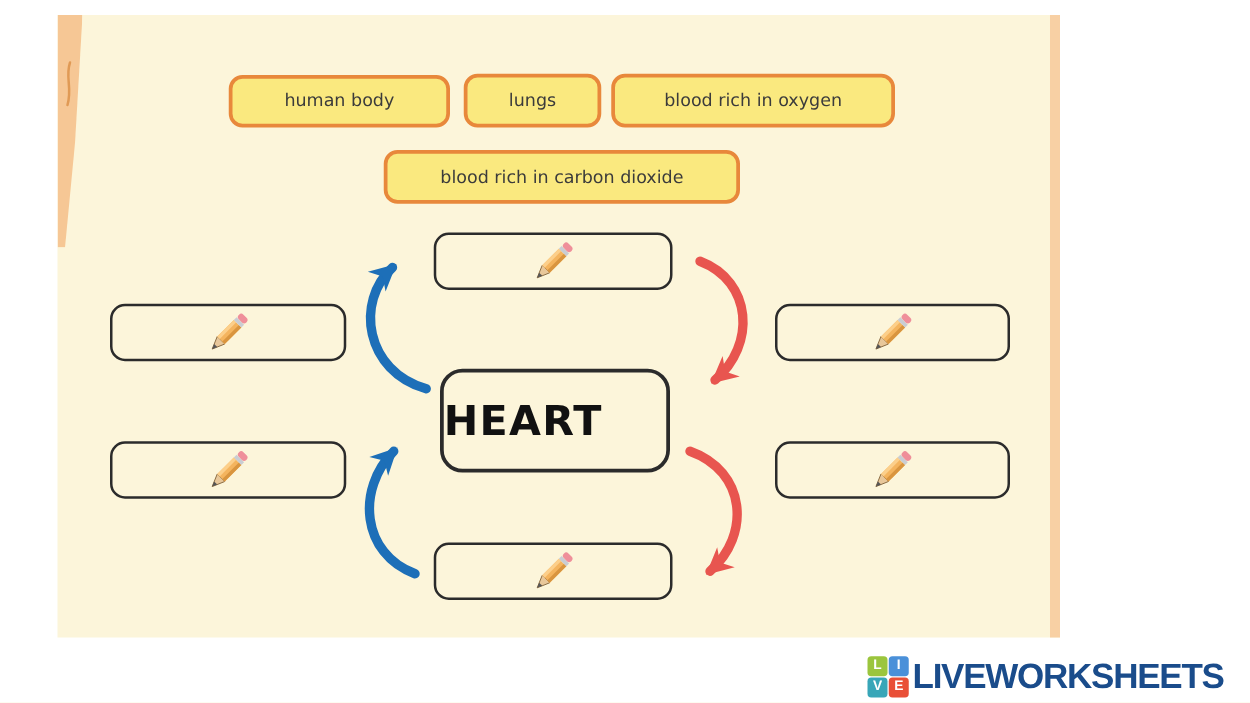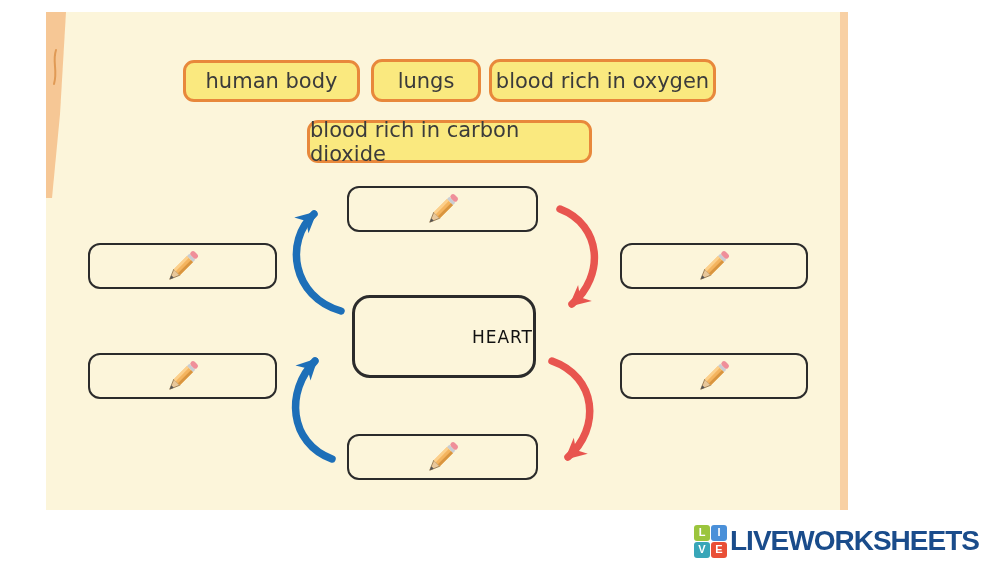--- a/index.html
+++ b/index.html
@@ -21,36 +21,36 @@
   .edge-right{
     position:absolute;right:0;top:0;width:8px;height:498px;
     background:var(--panel_edge_right,#f8d0a4);
   }
   .chip{
     position:absolute;box-sizing:border-box;
     background:var(--label_fill,#fae97f);
     border:3px solid var(--label_border,#e8883b);
     border-radius:11px;
     display:flex;align-items:center;justify-content:center;
-    font-size:21px;color:var(--label_text,#3b3b3b);
+    font-size:14px;color:var(--label_text,#3b3b3b);
     cursor:grab;
   }
   .abox{
     position:absolute;box-sizing:border-box;
     border:2px solid var(--box_border,#2b2b2b);
     border-radius:12px;background:transparent;
     display:flex;align-items:center;justify-content:center;
     cursor:pointer;
   }
   .heart{
     position:absolute;box-sizing:border-box;
     border:3px solid var(--box_border,#2b2b2b);
     border-radius:18px;
-    display:flex;align-items:center;justify-content:flex-end;
-    font-weight:normal;font-size:17px;letter-spacing:1px;
+    display:flex;align-items:center;justify-content:flex-start;
+    font-weight:bold;font-size:33px;letter-spacing:1px;
     color:var(--heart_text,#111);
   }
   .arrows{position:absolute;left:0;top:0;pointer-events:none;}
   .footer-logo{
     position:absolute;left:694px;top:523px;height:36px;
     display:flex;align-items:center;cursor:pointer;
   }
   .logo-grid{
     display:grid;grid-template-columns:16px 16px;grid-template-rows:16px 16px;
     gap:1px;margin-right:3px;

